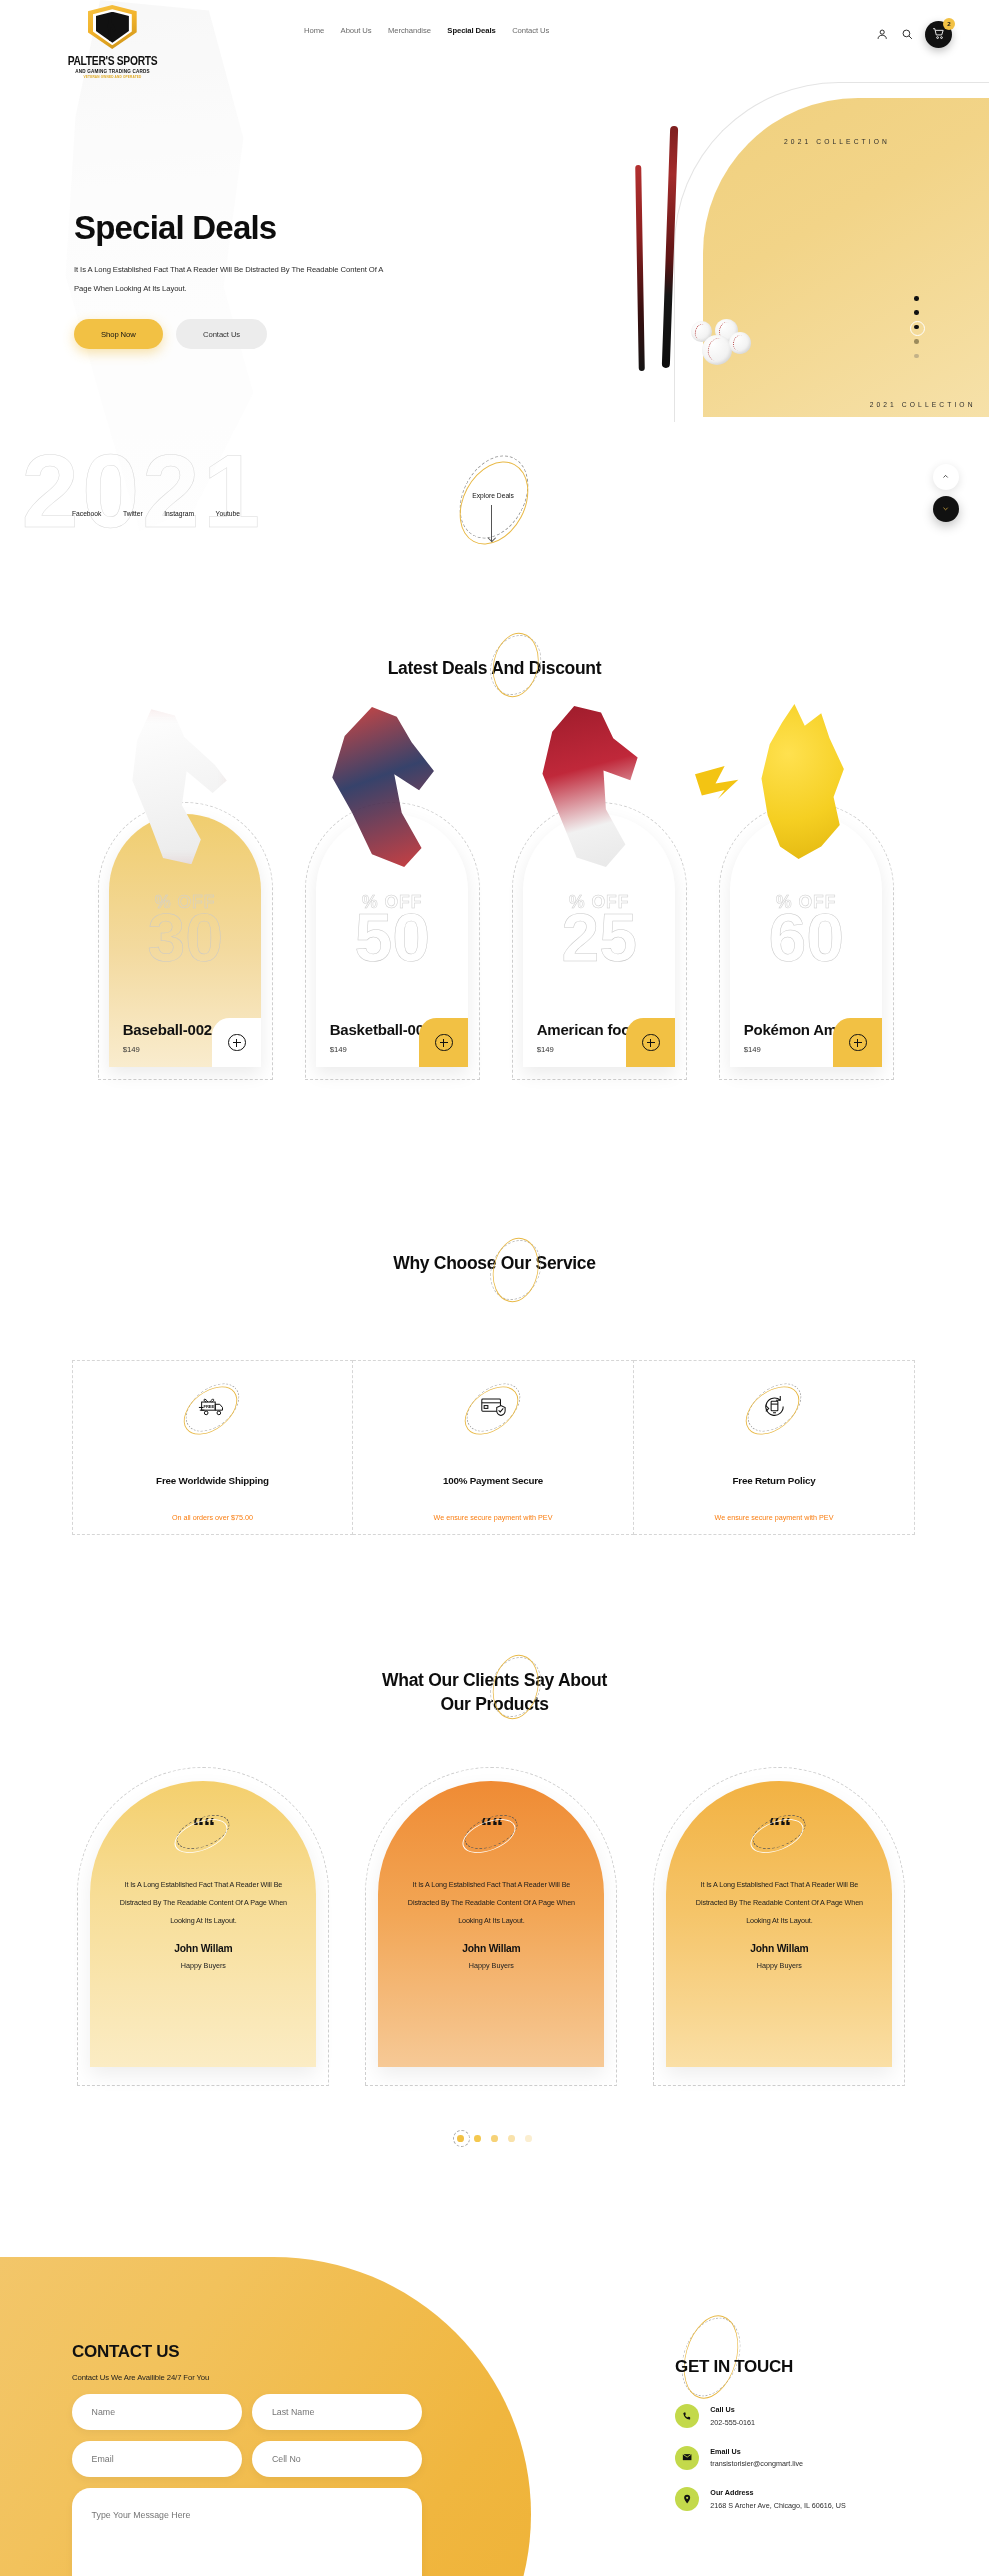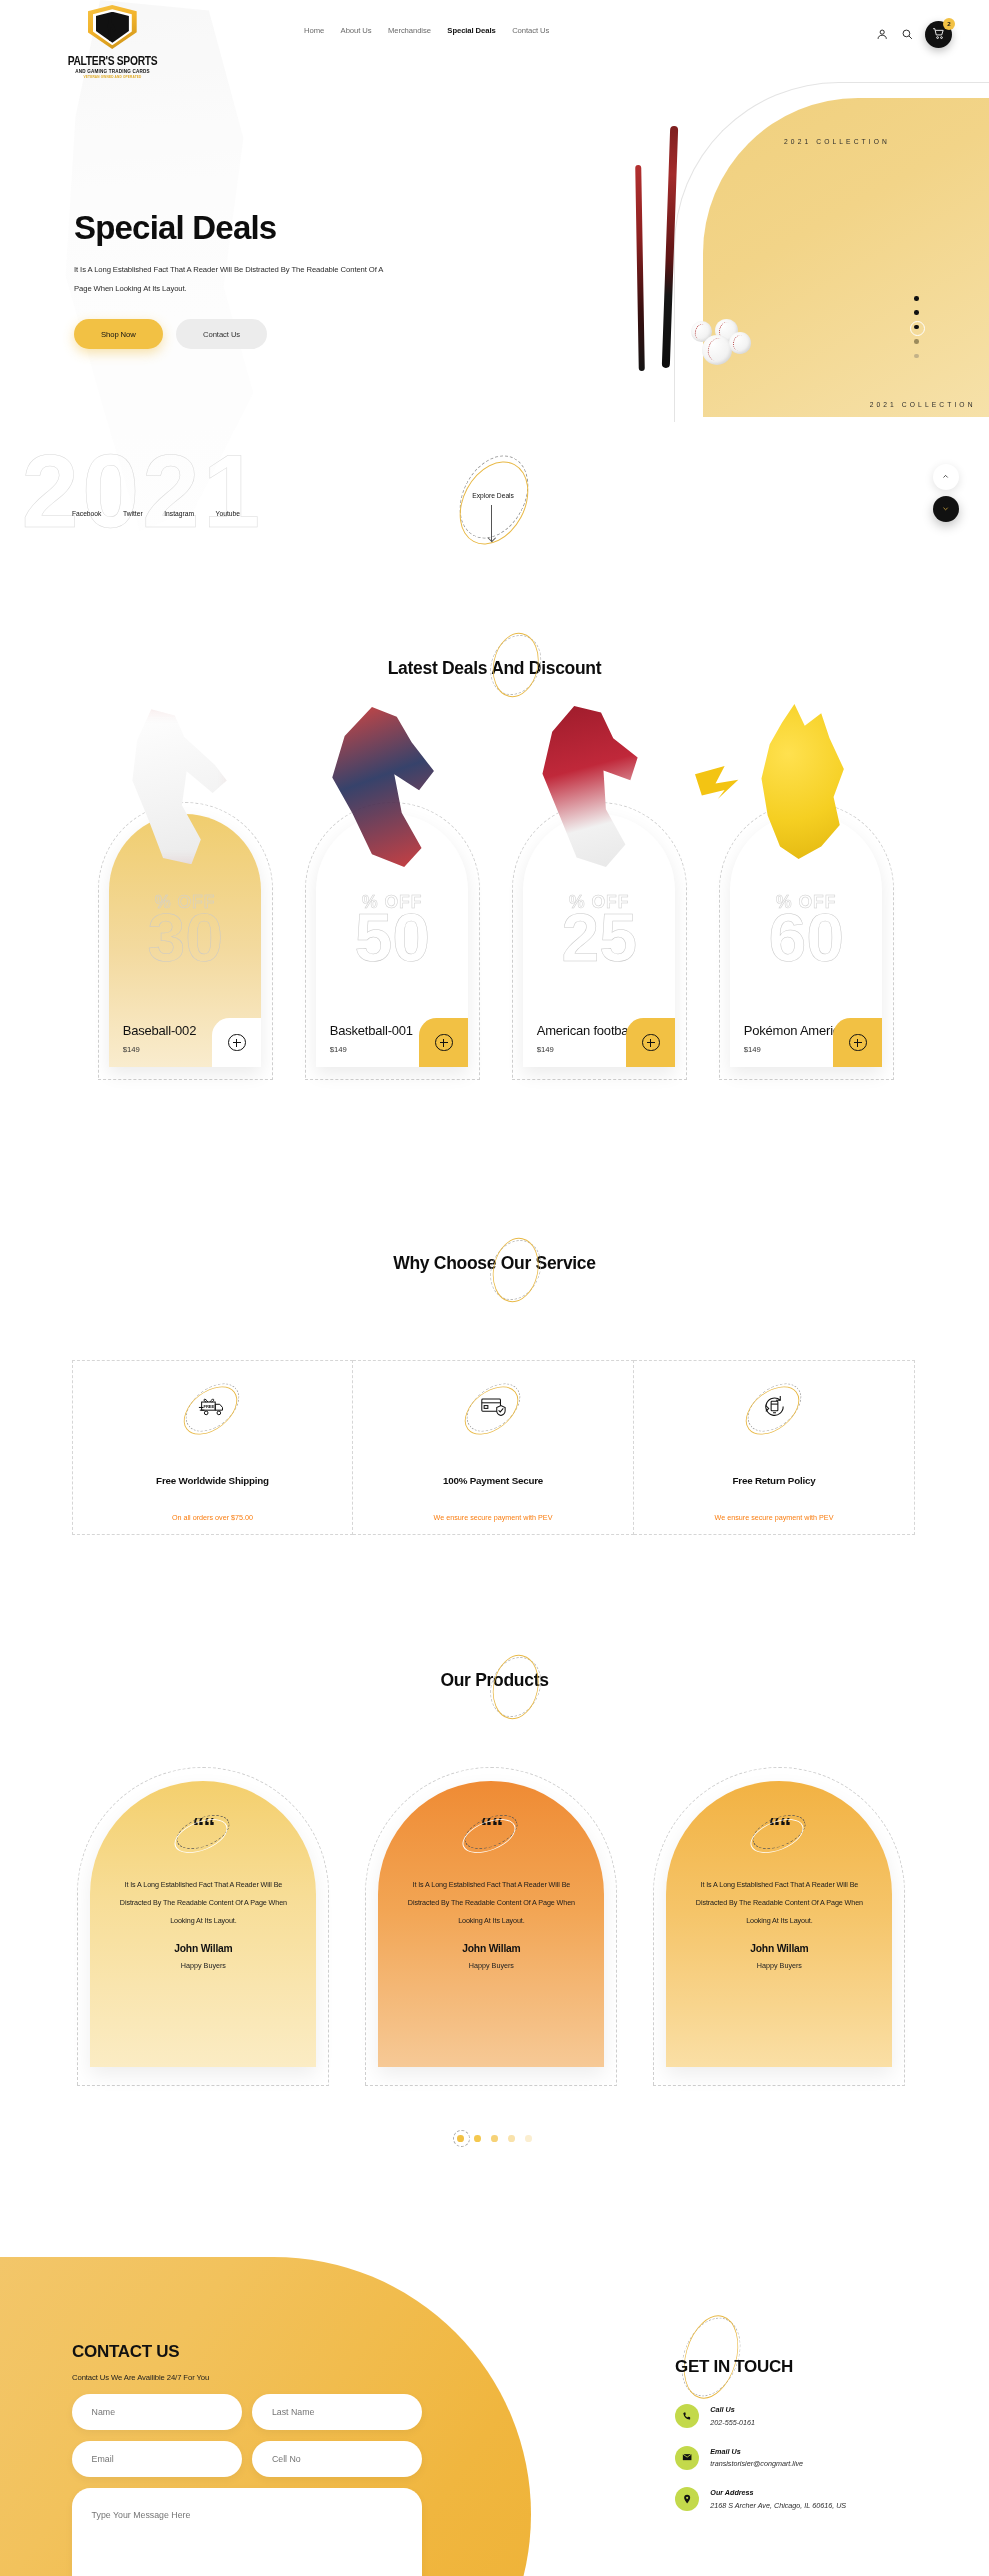--- a/index.html
+++ b/index.html
@@ -187,21 +187,21 @@
     font-size: 68px; font-weight: 800; line-height: .9;
     color: transparent; -webkit-text-stroke: 0.5px #c9c9c9;
   }
   .deal-off {
     position: absolute; left: 0; right: 0; top: 78px; text-align: center;
     font-size: 17.5px; font-weight: 700; letter-spacing: 1px;
     color: transparent; -webkit-text-stroke: 0.5px #cfcfcf;
   }
   .deal-figure { position: absolute; left: 0; top: -46px; width: 152px; height: 170px; }
   .deal-meta { position: absolute; left: 13.4px; bottom: 13.4px; }
-  .deal-name { font-size: 13px; font-weight: 400; color: #111; line-height: 1.25; letter-spacing: -0.2px;}
+  .deal-name { font-size: 15px; font-weight: 700; color: #111; line-height: 1.25; letter-spacing: -0.2px;}
   .deal-price { font-size: 7.7px; color: #333; margin-top: 5.2px; }
   .deal-add {
     position: absolute; right: 0; bottom: 0; width: 49px; height: 49px;
     border-top-left-radius: 17.5px; display: flex; align-items: center; justify-content: center;
     cursor: pointer;
   }
   .deal-add.white { background: #fff; }
   .deal-add.gold { background: #f2c144; }
   .plus-circle { width: 17.5px; height: 17.5px; border: 1px solid #111; border-radius: 50%; position: relative; }
   .plus-circle:before, .plus-circle:after { content:''; position: absolute; background: #111; }
@@ -284,21 +284,21 @@
   .ta { width: 350px; height: 142px; border-radius: 18.5px; border: none; outline: none; resize: none;
     padding: 21.6px 19.6px; font-size: 8.8px; color: #3b3b3b; font-family: inherit; margin-top: 11.3px; box-shadow: 0 3.1px 8.2px rgba(0,0,0,.05);}
 
   .touch { position: absolute; left: 675px; top: 100px; width: 289px; }
   .touch-h { font-size: 17px; font-weight: 900; letter-spacing: -0.3px; color: #0d0d0d; position: relative; z-index: 2;}
   .touch-ell { position: absolute; left: -5.2px; top: -41px; width: 82px; height: 82px; z-index: 1;}
   .touch-ell .e1 { position: absolute; inset: 0; border: 0.5px dashed #b0b0b0; border-radius: 50%; transform: rotate(22deg) scale(.66,1); }
   .touch-ell .e2 { position: absolute; inset: 0; border: 0.5px solid #e8b844; border-radius: 50%; transform: rotate(16deg) scale(.62,1.04); }
   .touch-p { margin-top: 12.4px; font-size: 7.7px; line-height: 2.45; color: #232323; width: 258px; letter-spacing: -0.1px;}
   .touch-items { margin-top: 27px; display: flex; flex-direction: column; gap: 17.5px; }
-  .titem { display: flex; align-items: center; gap: 11.3px; font-style: italic; }
+  .titem { display: flex; align-items: center; gap: 11.3px; }
   .tbadge { width: 24px; height: 24px; border-radius: 50%; background: #c3d94b; display: flex; align-items: center; justify-content: center; flex: none;}
   .tlabel { font-size: 7.2px; font-weight: 800; color: #111; }
   .tvalue { font-size: 7.2px; color: #2c2c2c; margin-top: 3.1px; }
 </style>
 </head>
 <body>
 
 <div class="hero">
   <div class="hero-athlete"></div>
   <div class="hero-2021">2021</div>
@@ -564,20 +564,21 @@
 
   </div>
 </div>
 
 <div class="testi">
   <div class="sec-title">
     <span class="title-ellipse">
         <i class="e1"></i>
         <i class="e2"></i>
       </span>
+    <div>What Our Clients Say About</div>
     <div>Our Products</div>
   </div>
 
   <div class="testi-grid">
     <div class="tcard-outer">
       <div class="tcard-dash"></div>
       <div class="tcard c1">
         <div class="tquote-wrap">
             <i class="e1"></i>
             <i class="e2"></i>

